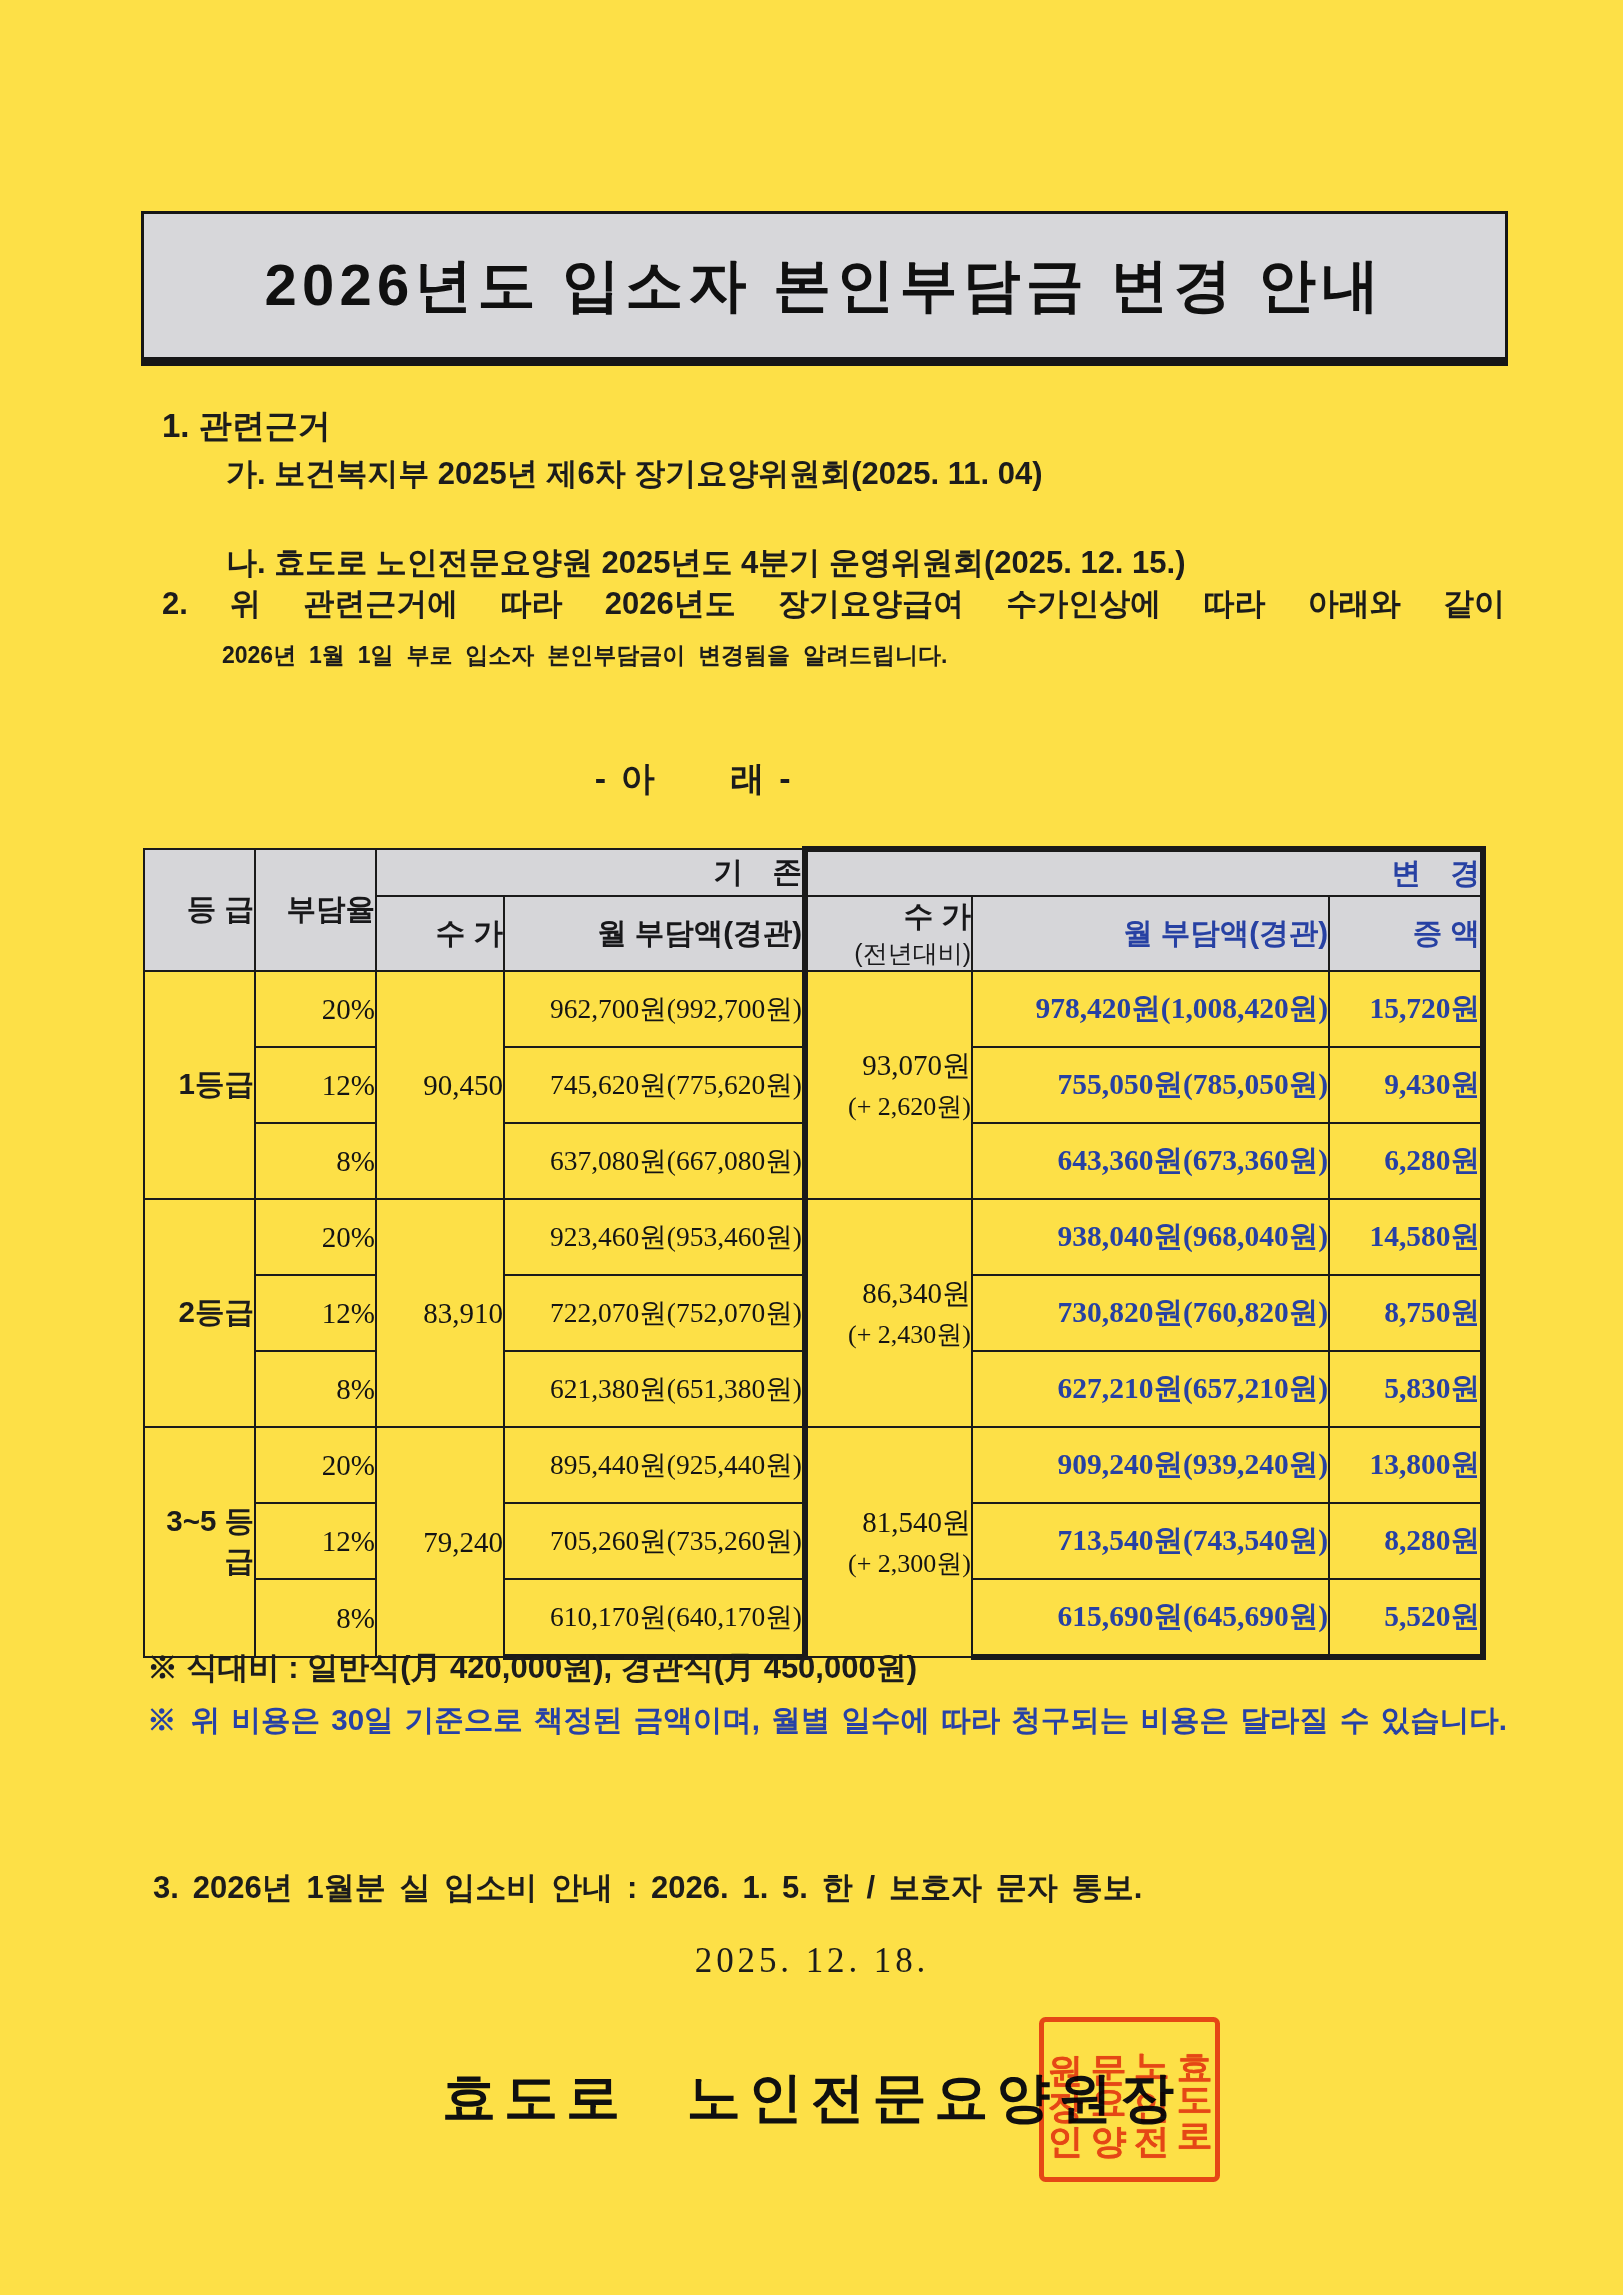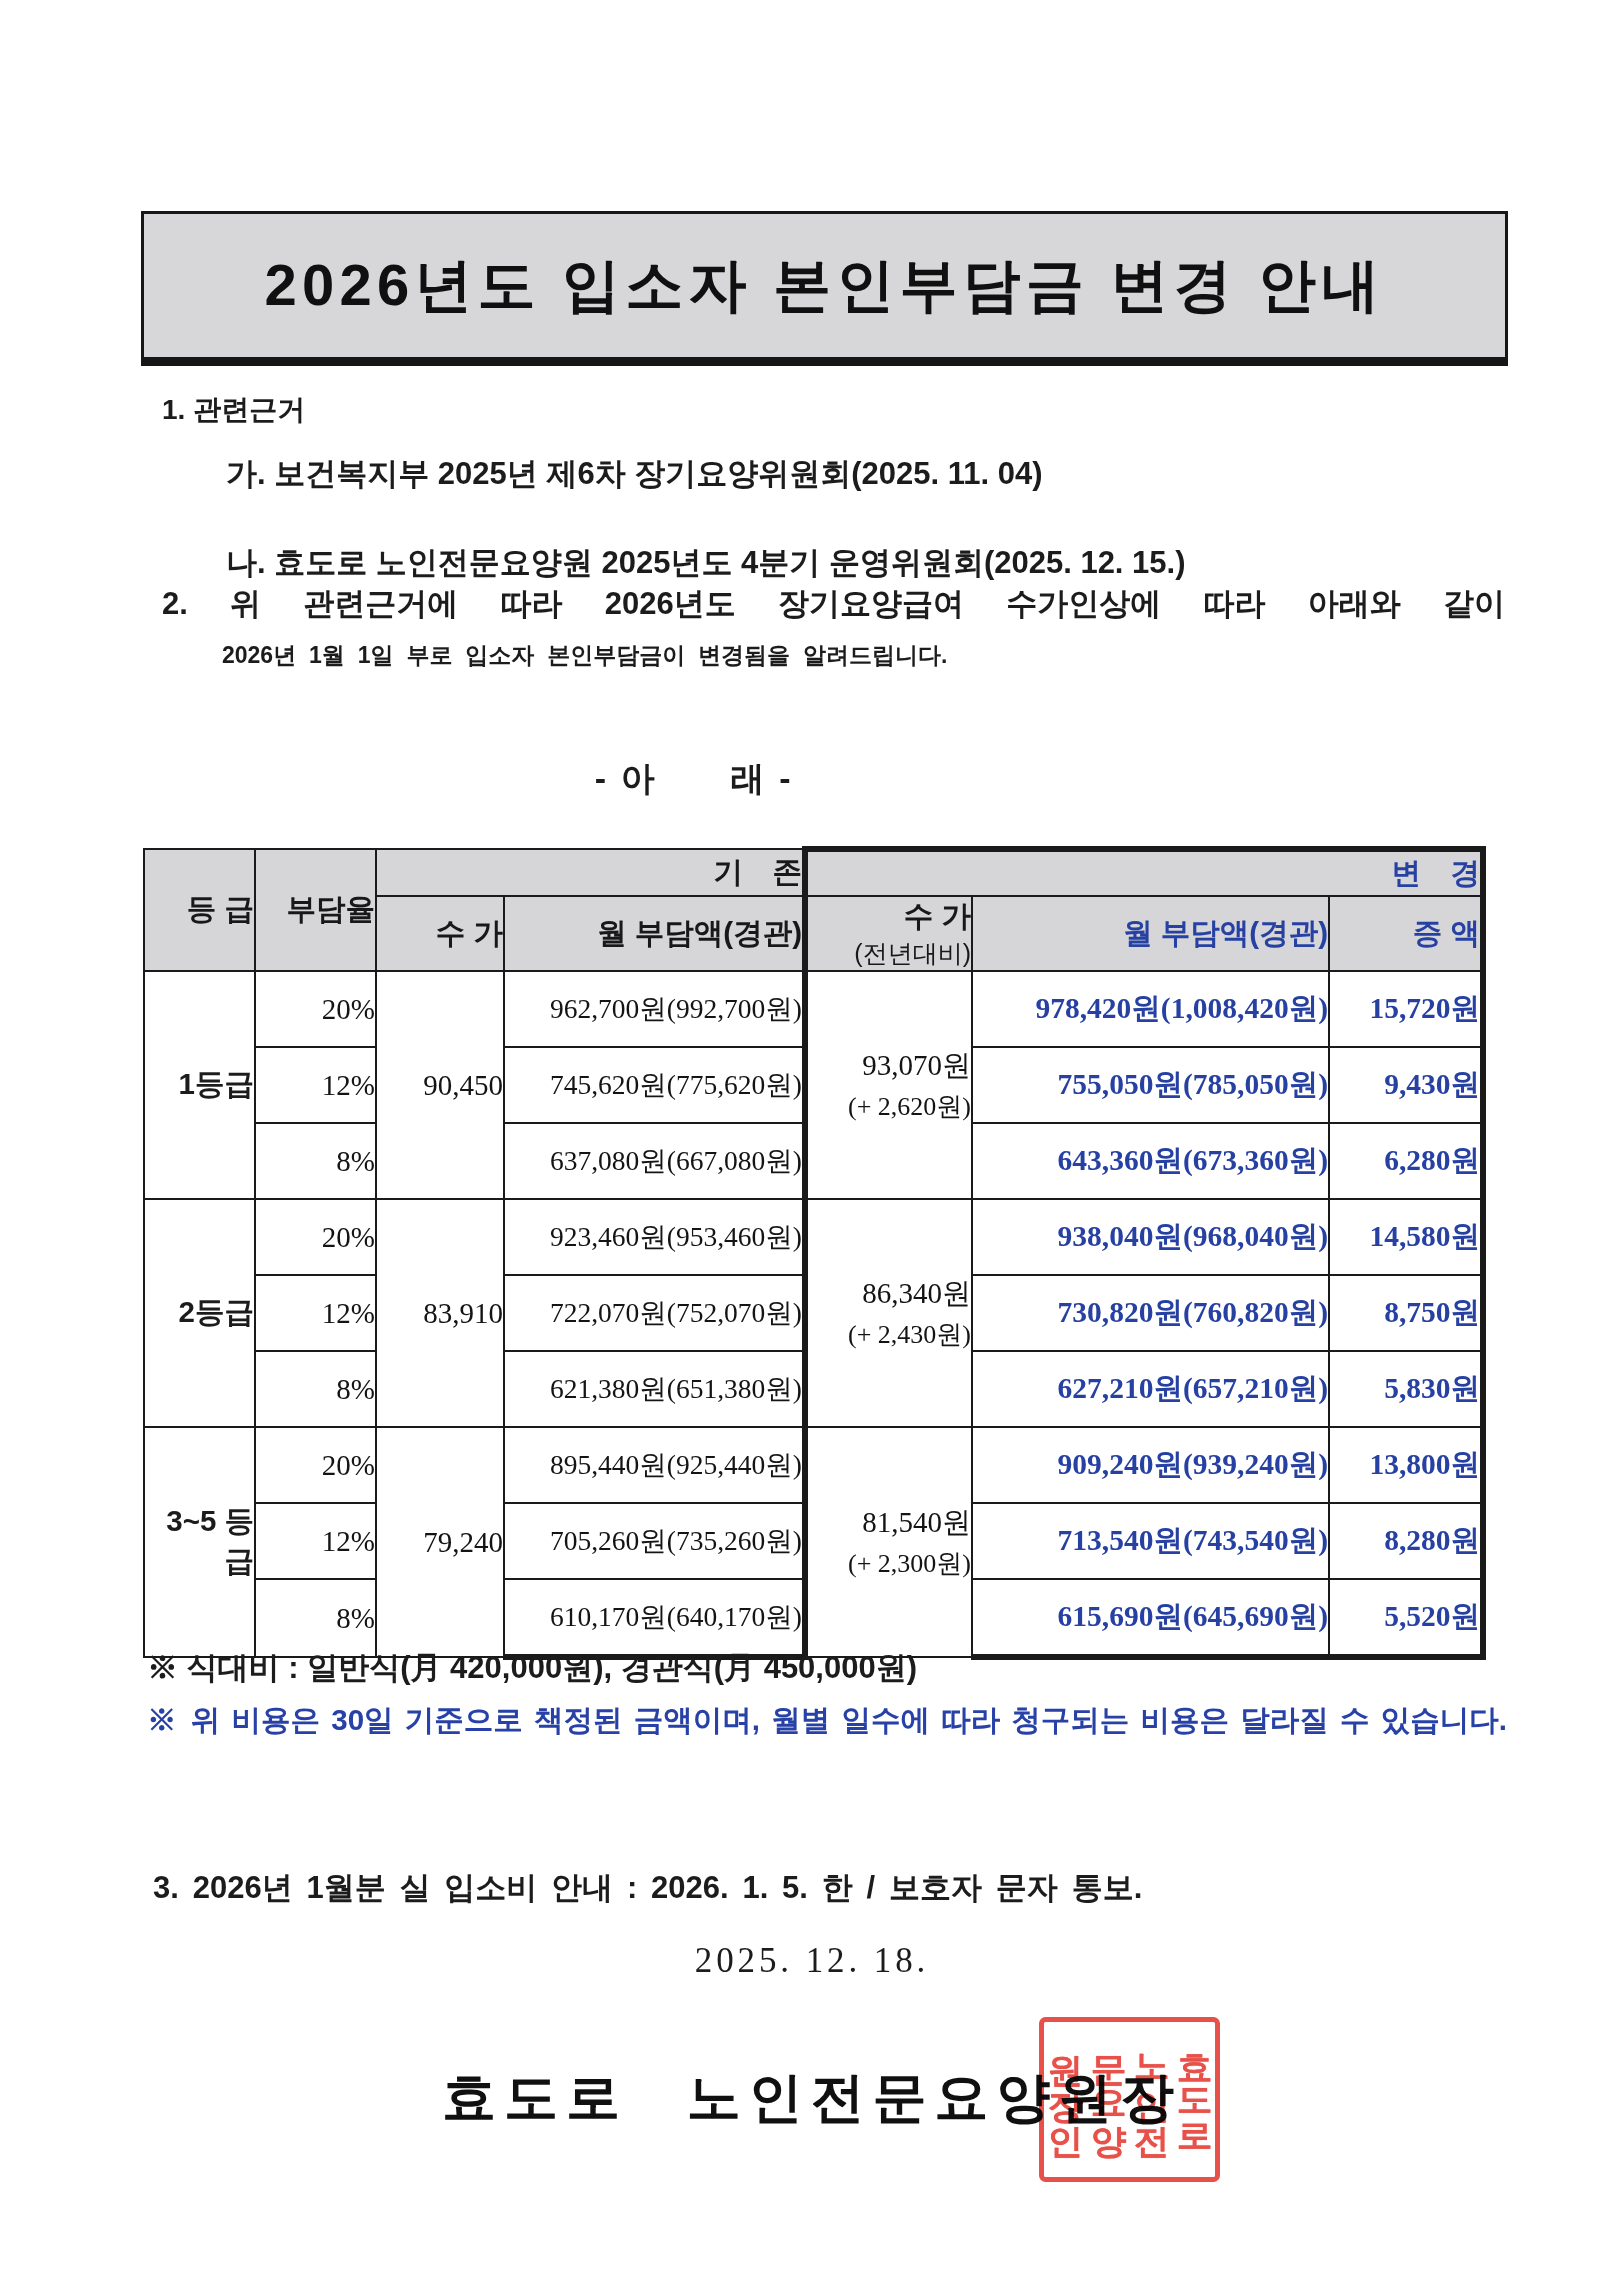--- a/index.html
+++ b/index.html
@@ -1,32 +1,32 @@
 <!DOCTYPE html>
 <html style="font-size:10.5px"><head>
 <meta charset="utf-8">
 <style>
   html,body{margin:0;padding:0;background:#888;}
   .page{
-    position:relative;width:1623px;height:2295px;background:#ffffff;
+    position:relative;width:1623px;height:2295px;background:#fde047;
     font-family:"Liberation Sans",sans-serif;color:#1c1c1c;overflow:hidden;
   }
   
   .title-box{
     position:absolute;left:141px;top:211px;width:1361px;height:143px;
     background:#d7d7da;border:3.3px solid #161616;border-bottom-width:9.8px;
     display:flex;align-items:center;justify-content:center;
   }
   .title-box .t{
     font-size:58px;font-weight:bold;letter-spacing:5.2px;color:#101010;
     font-family:"Liberation Sans",sans-serif;white-space:nowrap;
   }
   
   .line{position:absolute;font-weight:bold;white-space:nowrap;}
-  .s1-head{left:162px;top:391px;font-size:28px;}
+  .s1-head{left:162px;top:404px;font-size:33px;}
   .s1-a{left:226px;top:453px;font-size:31px;}
   .s1-b{left:226px;top:507px;font-size:31px;margin-top:35px;}
   .s2-1{left:162px;top:583px;width:1343px;font-size:31px;white-space:normal;
         text-align:justify;text-align-last:justify;}
   .s2-2{left:222px;top:640px;font-size:23px;word-spacing:6.5px;}
   .arae{left:141px;top:756px;width:1106px;text-align:center;font-size:34px;letter-spacing:2.6px;}
   .unit-note{left:851px;top:808px;width:656px;text-align:right;font-size:27.5px;}
   
   table.main{
     position:absolute;left:143px;top:846px;border-collapse:collapse;table-layout:fixed;

